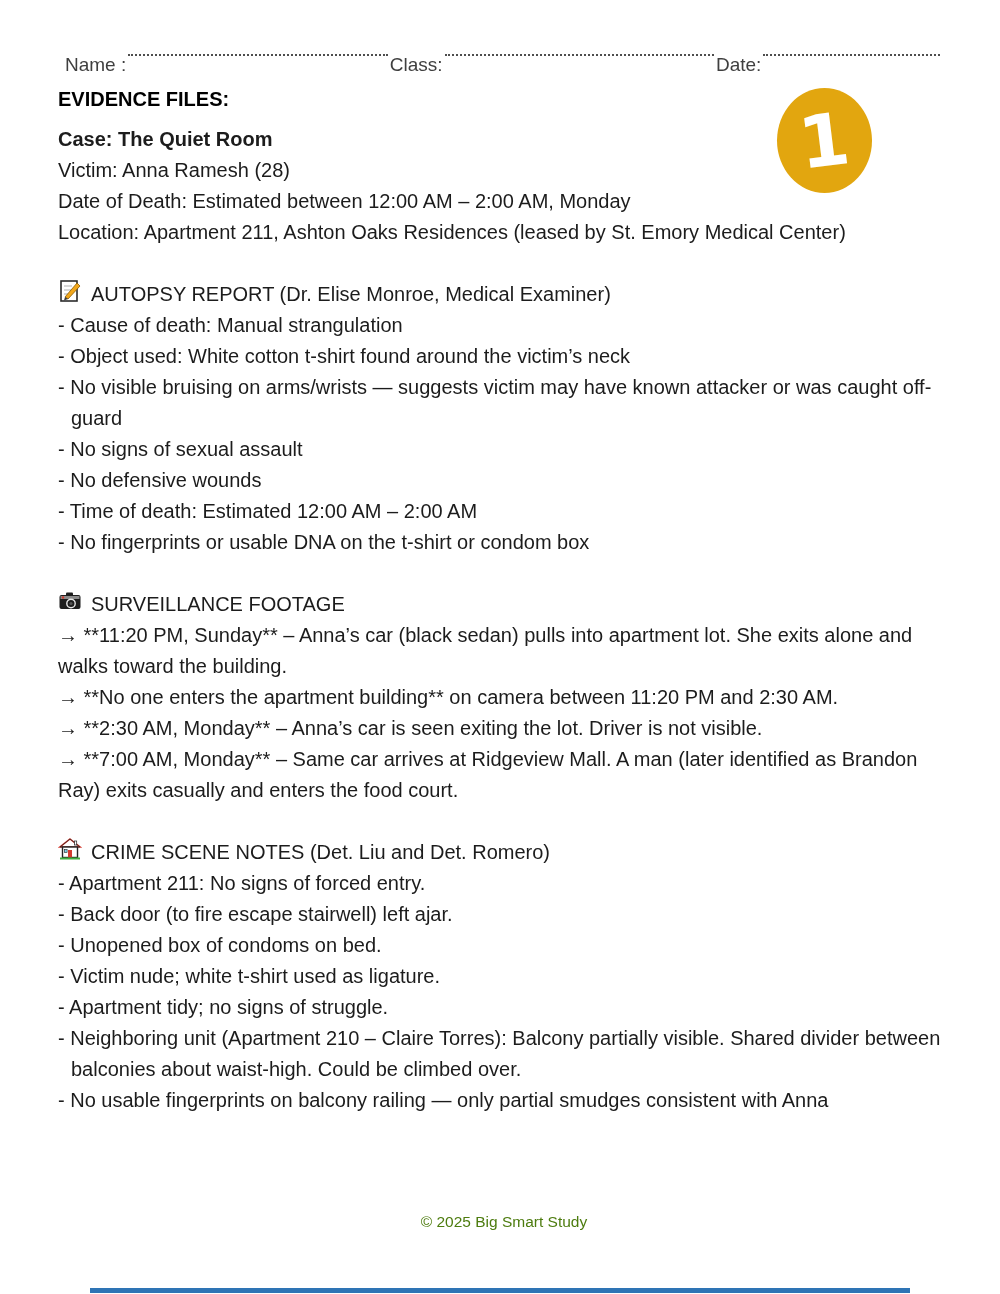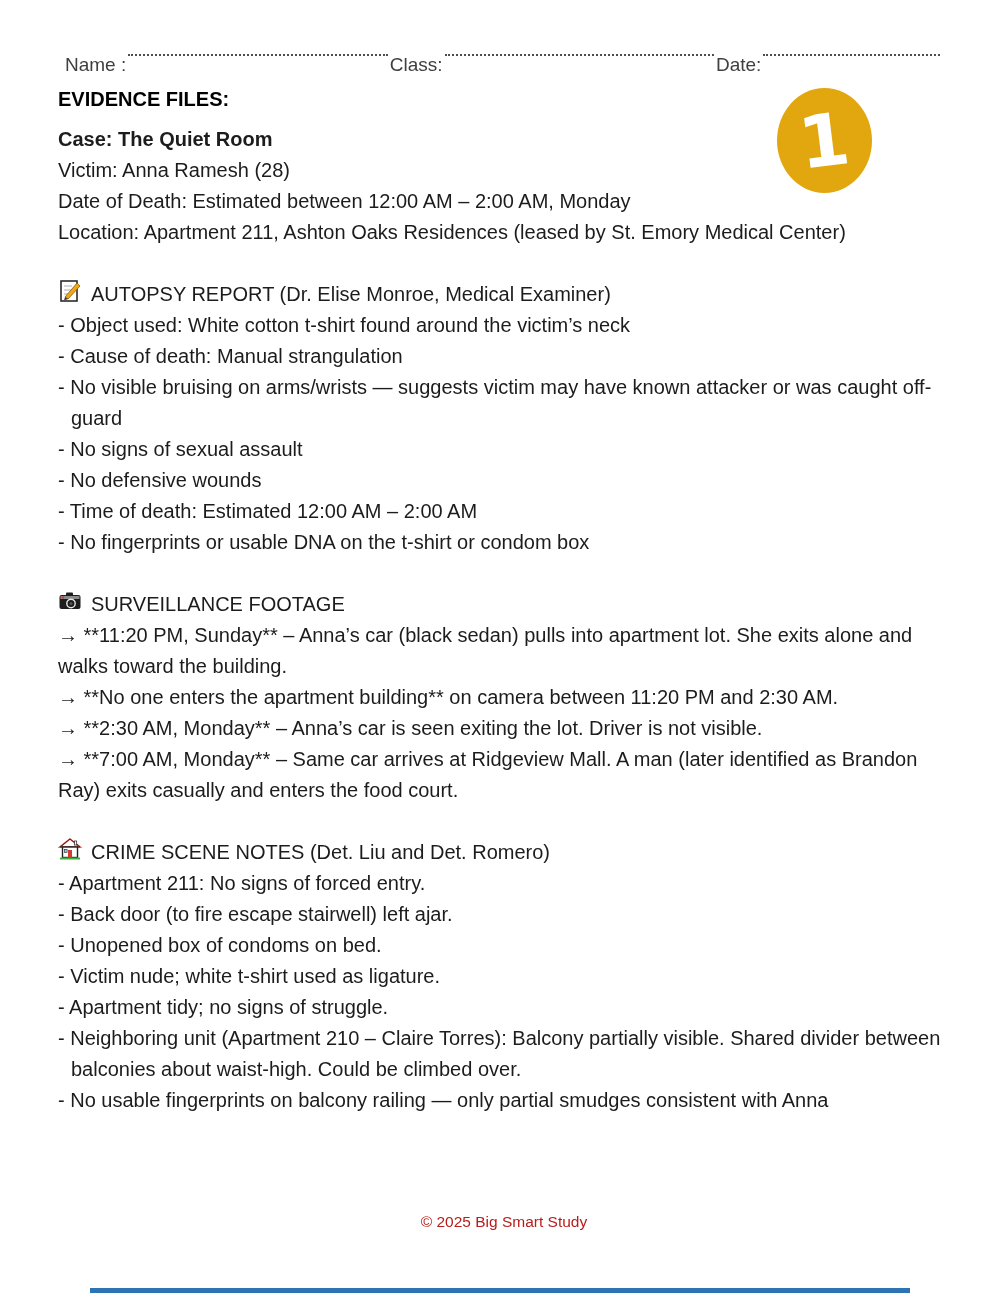--- a/index.html
+++ b/index.html
@@ -51,21 +51,21 @@
     font-size:20px; line-height:31px;
   }
   .icon { display:inline-flex; width:24px; height:24px; flex:0 0 auto; }
   .icon svg { width:100%; height:100%; }
 
   .hang  { padding-left:13px; text-indent:-13px; }
   .flush { padding:0; text-indent:0; }
 
   .footer {
     position:absolute; left:0; right:0; top:1213px;
-    text-align:center; font-size:15.5px; color:#b91c1c;padding-left:8px;
+    text-align:center; font-size:15.5px; color:#4d7c0f;padding-left:8px;
   }
 
   .bottombar {
     position:absolute; left:90px; right:90px; bottom:1px; height:5px;
   }
 </style>
 </head>
 <body>
 
 <div class="page">
@@ -101,22 +101,22 @@
             <rect x="3" y="2" width="16" height="20" fill="#ffffff" stroke="#2b2b2b" stroke-width="1.6"></rect>
             <line x1="6" y1="7" x2="14" y2="7" stroke="#bdbdbd" stroke-width="1.2"></line>
             <line x1="6" y1="11" x2="13" y2="11" stroke="#bdbdbd" stroke-width="1.2"></line>
             <line x1="6" y1="15" x2="12" y2="15" stroke="#bdbdbd" stroke-width="1.2"></line>
             <polygon points="7,18 19,4 22,7 10,20" fill="#F2A71B" stroke="#8a5c00" stroke-width="0.8"></polygon>
             <polygon points="7,18 10,20 6,21.5" fill="#3a3a3a"></polygon>
           </svg>
         </span>
         <span>AUTOPSY REPORT (Dr. Elise Monroe, Medical Examiner)</span>
       </div>
+      <p class="hang">- Cause of death: Manual strangulation</p>
       <p class="hang">- Object used: White cotton t-shirt found around the victim’s neck</p>
-      <p class="hang">- Cause of death: Manual strangulation</p>
       <p class="hang">- No visible bruising on arms/wrists — suggests victim may have known attacker or was caught off-guard</p>
       <p class="hang">- No signs of sexual assault</p>
       <p class="hang">- No defensive wounds</p>
       <p class="hang">- Time of death: Estimated 12:00 AM – 2:00 AM</p>
       <p class="hang">- No fingerprints or usable DNA on the t-shirt or condom box</p>
     </section>
 
     <section>
       <div class="sec-title">
         <span class="icon">

